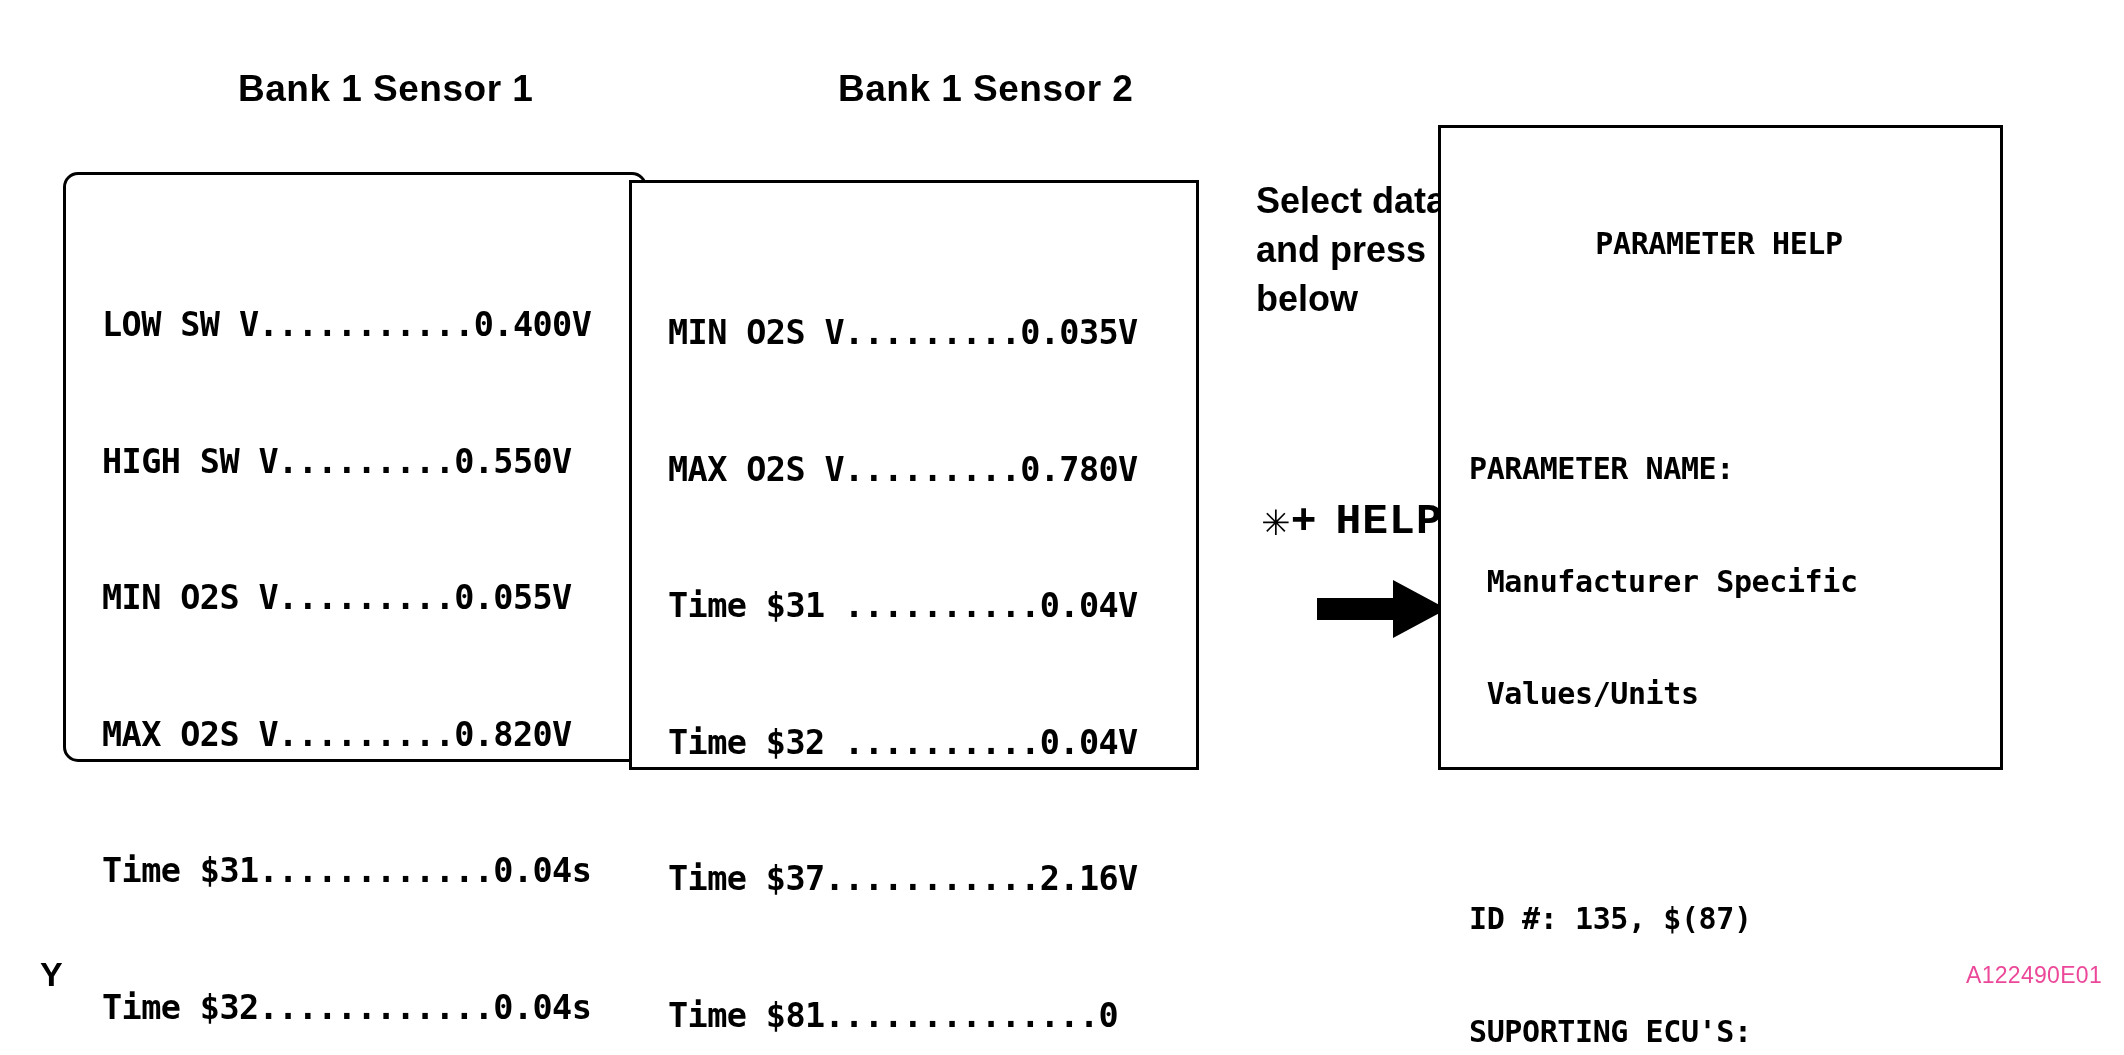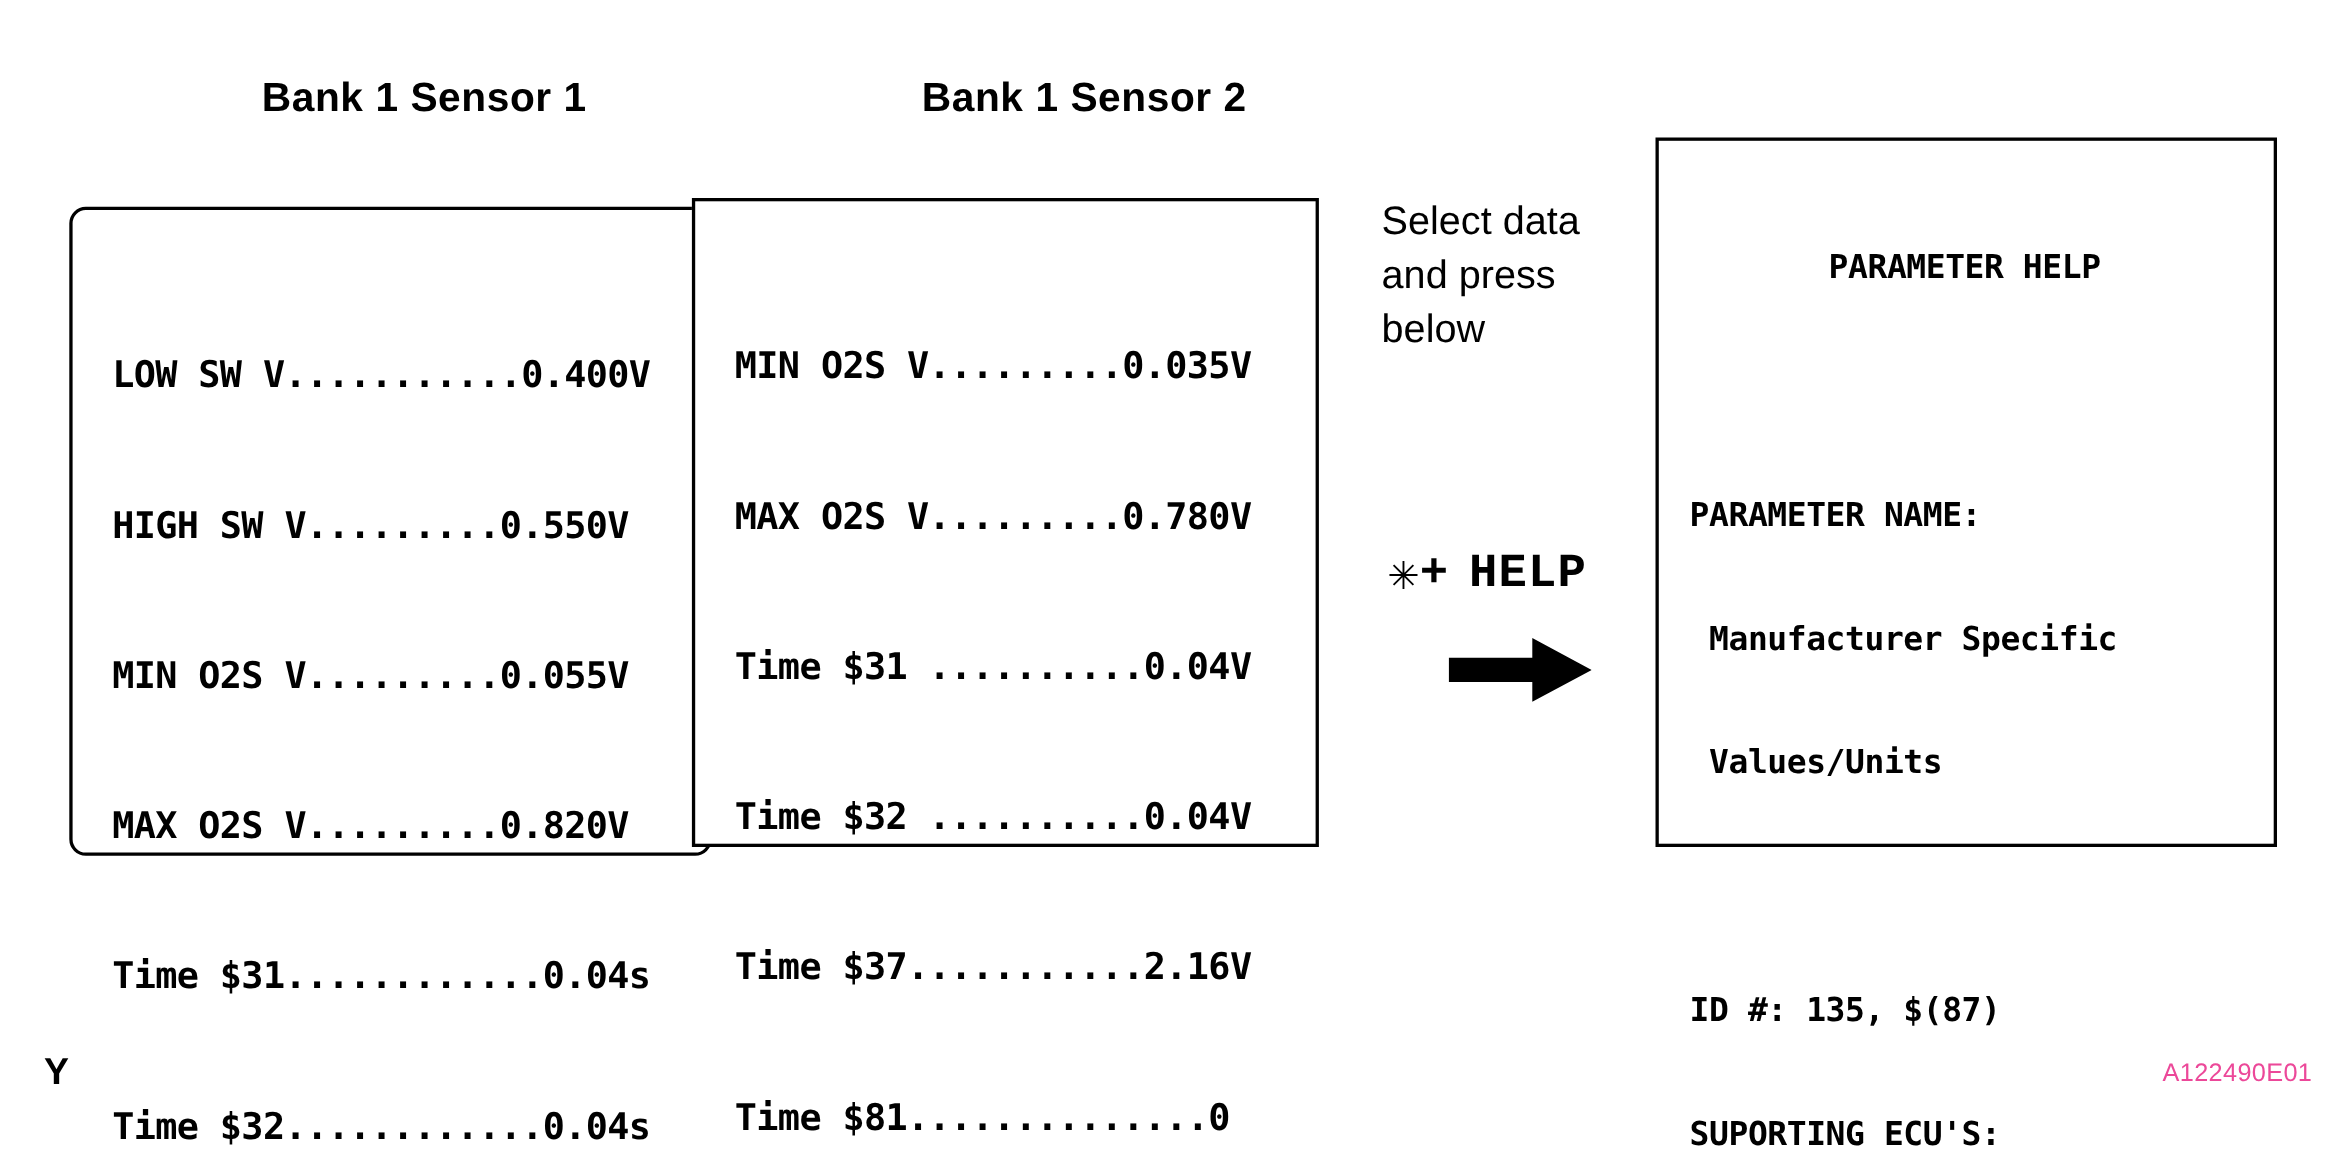--- a/index.html
+++ b/index.html
@@ -30,23 +30,23 @@
   #heading-bank1-sensor1 { left: 190px; top: 68px; }
   #heading-bank1-sensor2 { left: 790px; top: 68px; }
 
   
   .lcd-panel {
     position: absolute;
     border: 3px solid #000000;
     background: #ffffff;
     box-sizing: border-box;
   }
-  #panel-bank1-sensor1 { left: 63px;   top: 188px; width: 584px; height: 590px; border-radius: 15px; }
+  #panel-bank1-sensor1 { left: 63px;   top: 172px; width: 584px; height: 590px; border-radius: 15px; }
   #panel-bank1-sensor2 { left: 629px;  top: 180px; width: 570px; height: 590px; }
-  #panel-parameter-help { left: 1505px; top: 125px; width: 565px; height: 645px; }
+  #panel-parameter-help { left: 1438px; top: 125px; width: 565px; height: 645px; }
 
   .lcd-lines {
     position: absolute;
     left: 36px;
     top: 36px;
     font-family: "DejaVu Sans Mono", "Liberation Mono", monospace;
     font-weight: bold;
     font-size: 33.5px;
     line-height: 45.5px;
     letter-spacing: -0.6px;
@@ -64,21 +64,21 @@
   #panel-parameter-help .lcd-line { height: 37.5px; }
   .lcd-line.centered { text-align: center; width: 500px; }
 
   
   #instruction-block {
     position: absolute;
     left: 1256px;
     top: 176px;
     width: 230px;
     font-family: "Liberation Sans", sans-serif;
-    font-weight: normal;
+    font-weight: bold;
     font-size: 36px;
     line-height: 49px;
     color: #000000;
   }
   .instruction-line { display: block; }
 
   #help-combo {
     position: absolute;
     left: 1262px;
     top: 492px;

